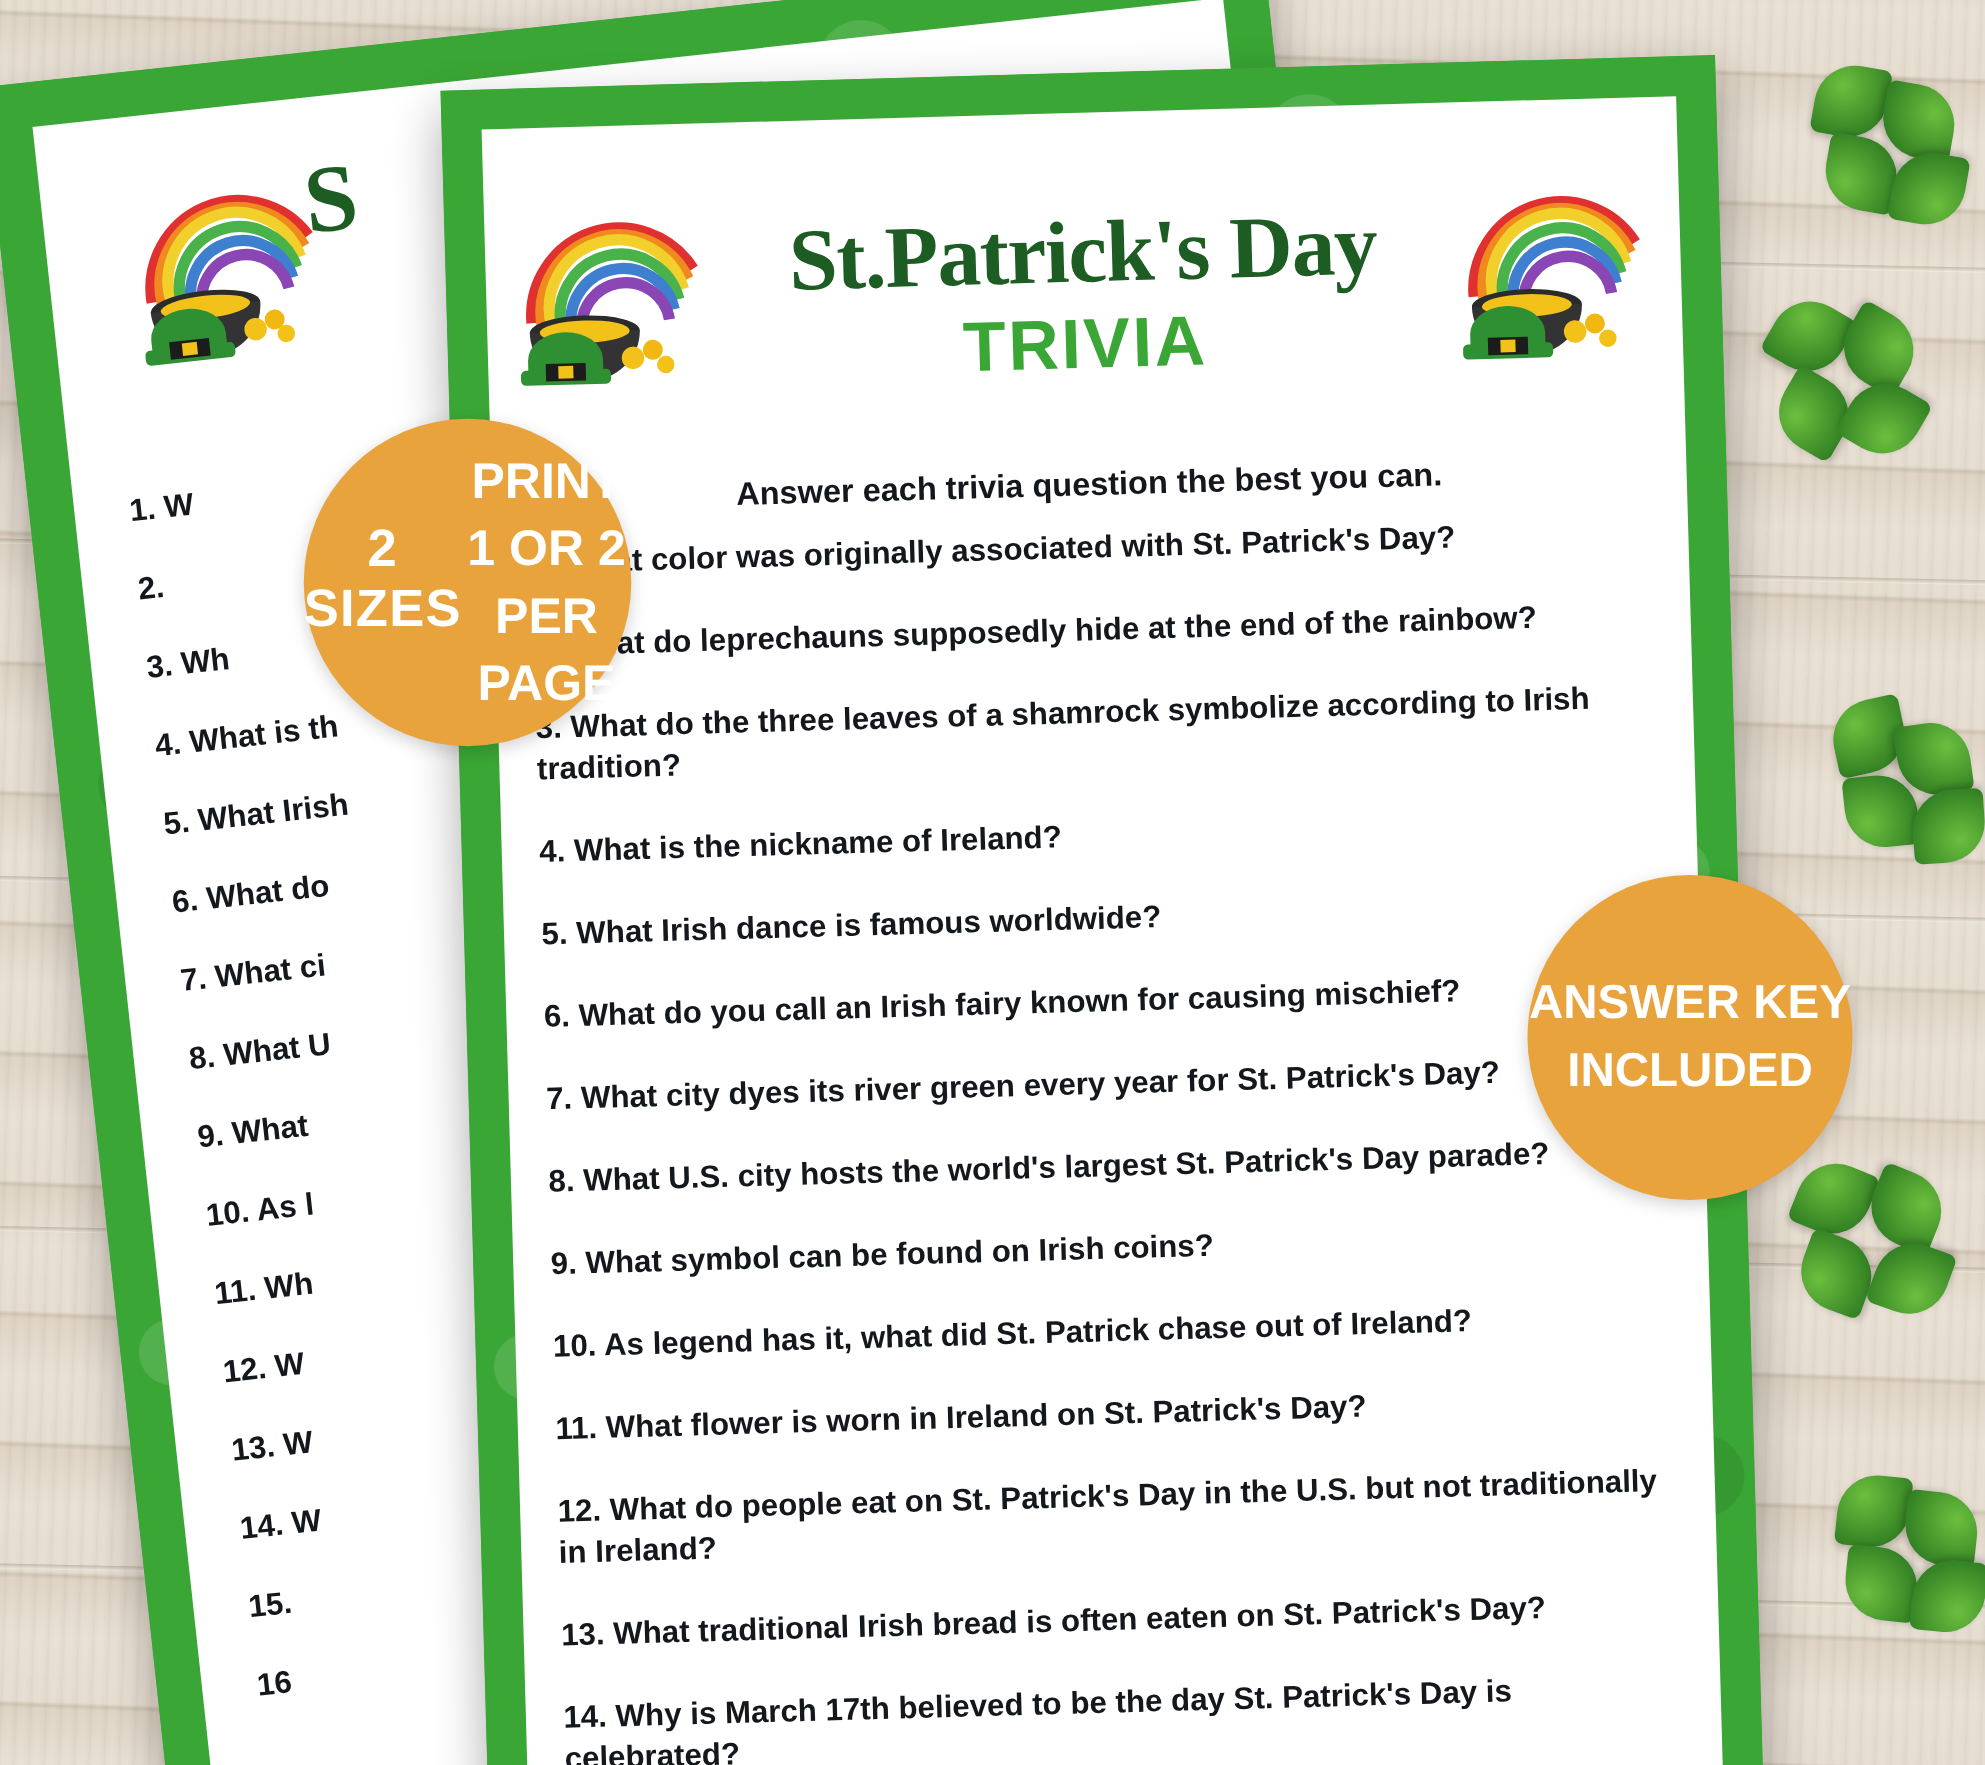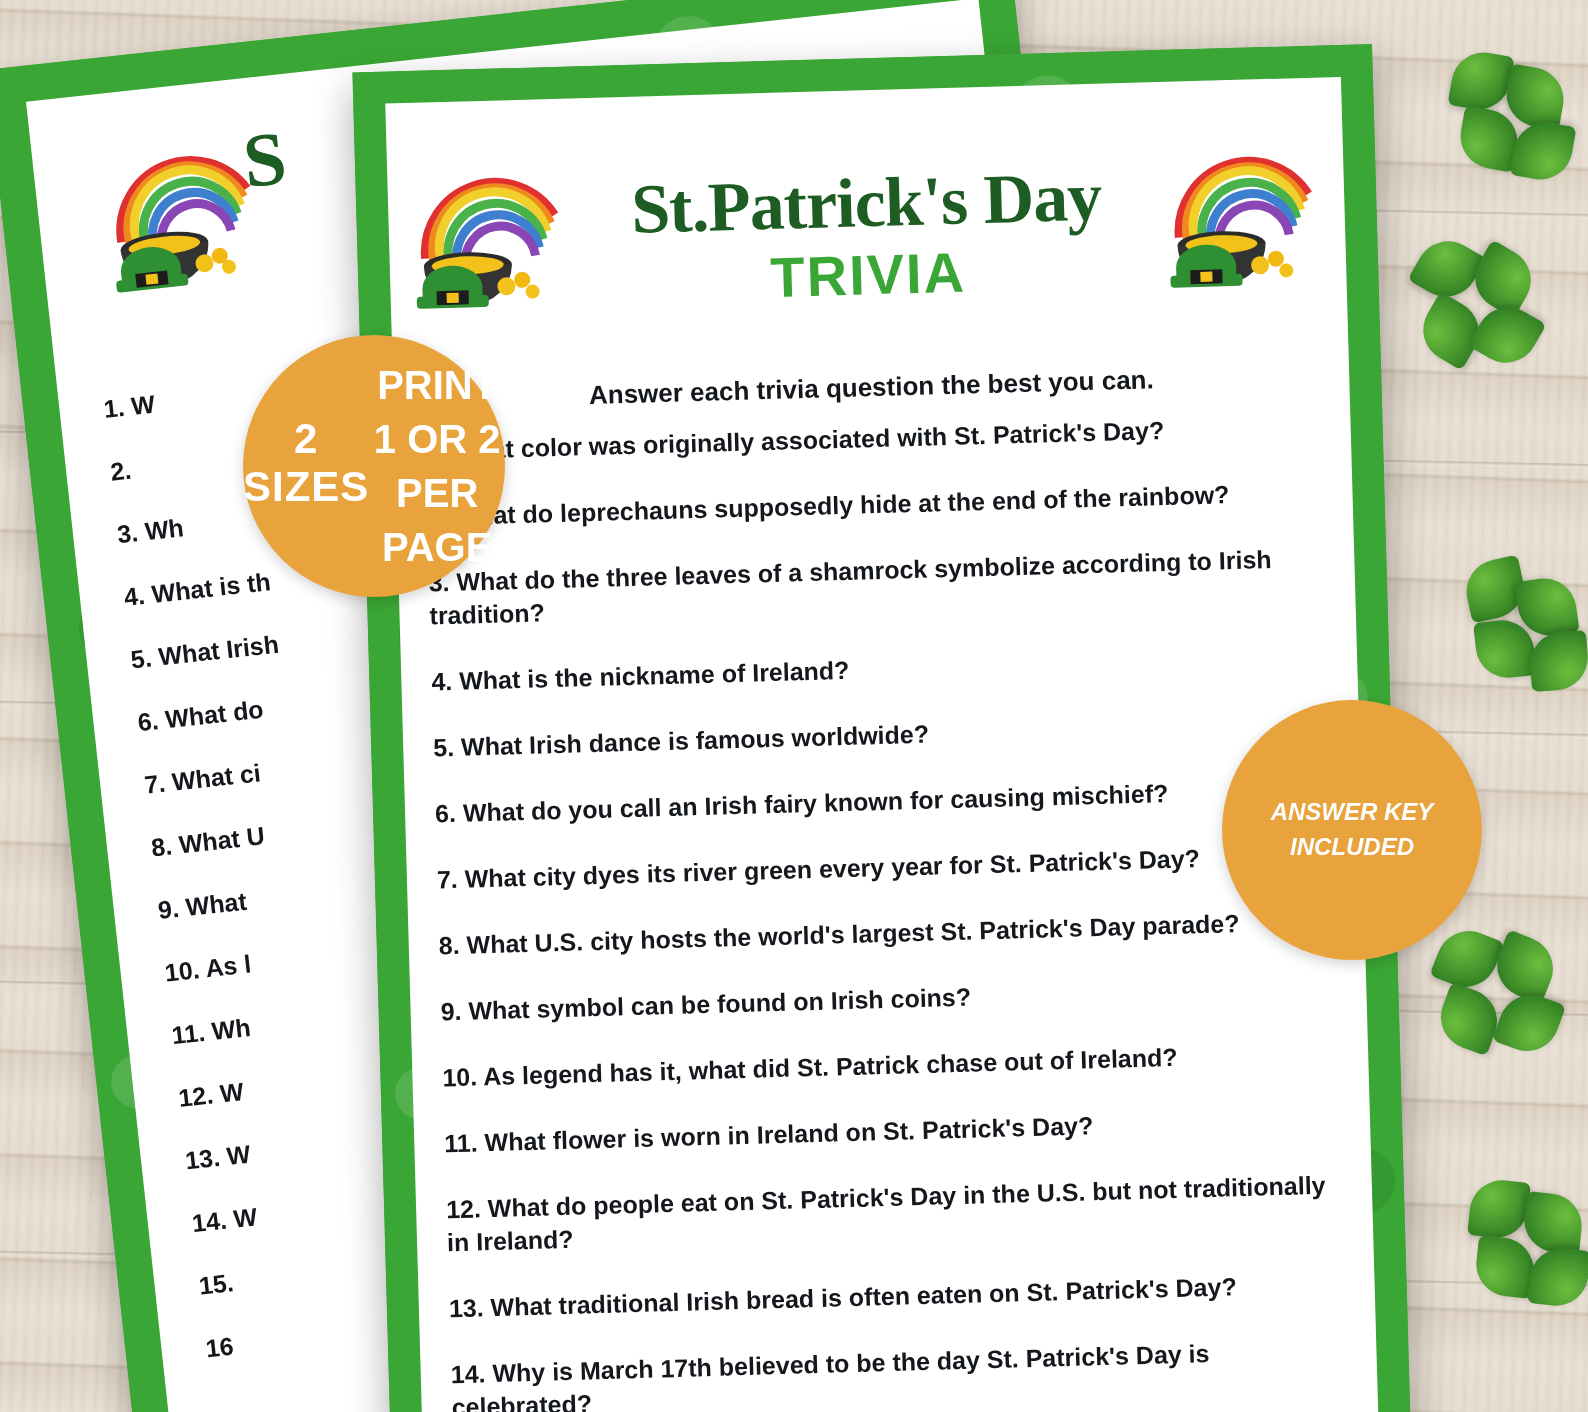--- a/index.html
+++ b/index.html
@@ -210,21 +210,21 @@
     height: 262px;
   }
   #badge-sizes .l1 { font-size: 42px; letter-spacing: 1px; margin-bottom: 6px; }
   #badge-sizes .l2 { font-size: 40px; line-height: 1.35; }
   #badge-answer {
     left: 1222px;
     top: 700px;
     width: 260px;
     height: 260px;
   }
-  #badge-answer .a { font-size: 24px; line-height: 1.45; font-style: italic; }
+  #badge-answer .a { font-size: 38px; line-height: 1.45; }
 
   
   .clover {
     position: absolute;
     pointer-events: none;
   }
   .leaf {
     position: absolute;
     width: 58px;
     height: 58px;

